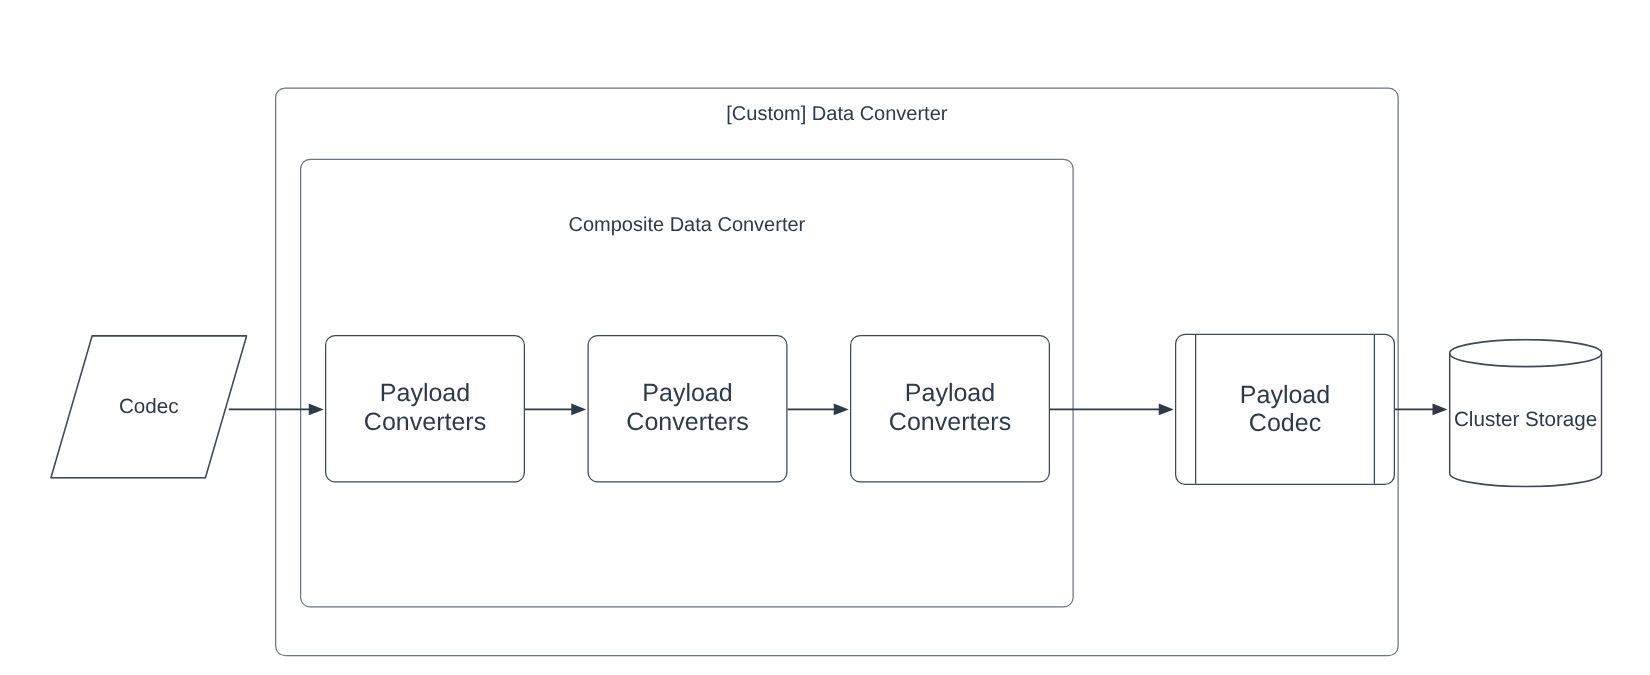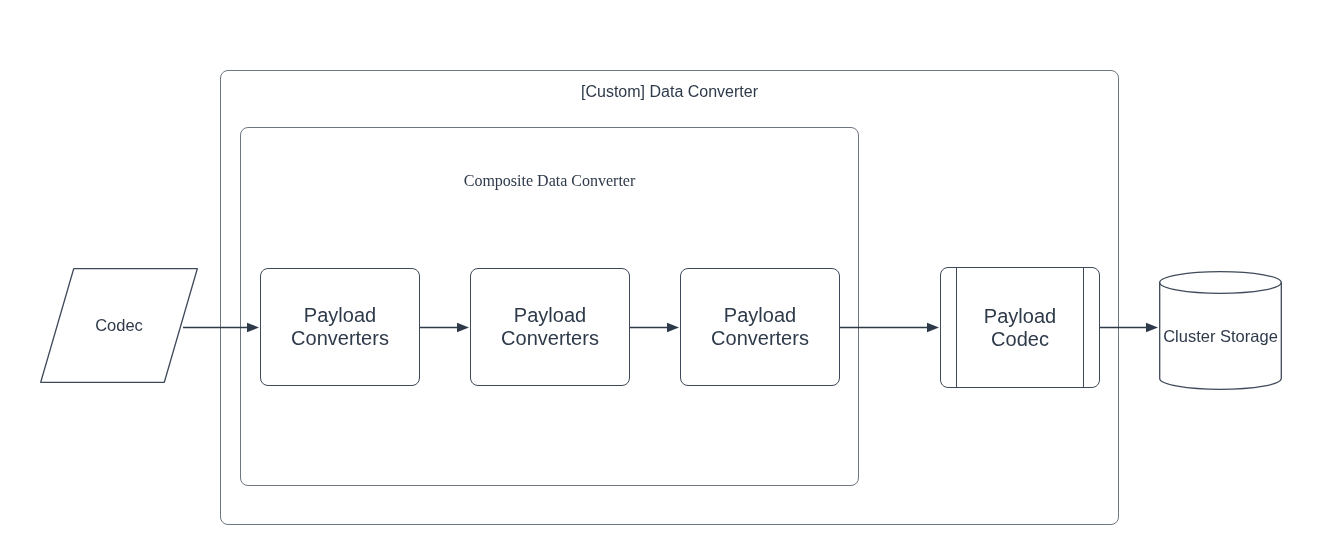--- a/index.html
+++ b/index.html
@@ -84,21 +84,21 @@
 </head>
 <body>
 
 <div class="canvas">
 
   <div class="container-box" style="left:220px; top:42px; width:899px; height:455px;">
     <div class="container-title" style="top:11px;">[Custom] Data Converter</div>
   </div>
 
   <div class="container-box" style="left:240px; top:99px; width:619px; height:359px;">
-    <div class="container-title" style="top:43px;font-family:Liberation Serif, serif;">Composite Data Converter</div>
+    <div class="container-title" style="top:43px;">Composite Data Converter</div>
   </div>
 
   <svg class="arrow-layer" width="1320" height="540" viewBox="0 0 1320 540">
     <g style="stroke: var(--c-arrow, #2E3A4A); fill: var(--c-arrow, #2E3A4A);" stroke-width="1.4">
       <g>
         <line x1="183" y1="299.5" x2="249" y2="299.5"></line>
         <polygon points="259,299.5 247,294.8 247,304.2" stroke="none"></polygon>
       </g>
       <g>
         <line x1="420" y1="299.5" x2="459" y2="299.5"></line>
@@ -131,21 +131,21 @@
   </div>
 
   <div class="node-box" style="left:470px; top:240px; width:160px; height:118px;">
     <div class="node-label wrap-110">Payload Converters</div>
   </div>
 
   <div class="node-box" style="left:680px; top:240px; width:160px; height:118px;">
     <div class="node-label wrap-110">Payload Converters</div>
   </div>
 
-  <div class="node-box" style="left:940px; top:239px; width:160px; height:121px;">
+  <div class="node-box" style="left:940px; top:239px; width:176px; height:121px;">
     <div class="codec-line" style="left:15px;"></div>
     <div class="codec-line" style="right:15px;"></div>
     <div class="node-label wrap-90">Payload Codec</div>
   </div>
 
   <div class="svg-node" style="left:1159px; top:243px; width:123px; height:119px;border-radius:24px;">
     <svg width="123" height="119" viewBox="0 0 123 119">
       <path d="M 0.7,11.5 A 60.8,10.8 0 0 1 122.3,11.5 L 122.3,107.5 A 60.8,10.8 0 0 1 0.7,107.5 Z" fill="#ffffff" style="stroke: var(--c-shape_stroke, #3E4A59);" stroke-width="1.3"></path>
       <path d="M 0.7,11.5 A 60.8,10.8 0 0 0 122.3,11.5" fill="none" style="stroke: var(--c-shape_stroke, #3E4A59);" stroke-width="1.3"></path>
     </svg>

